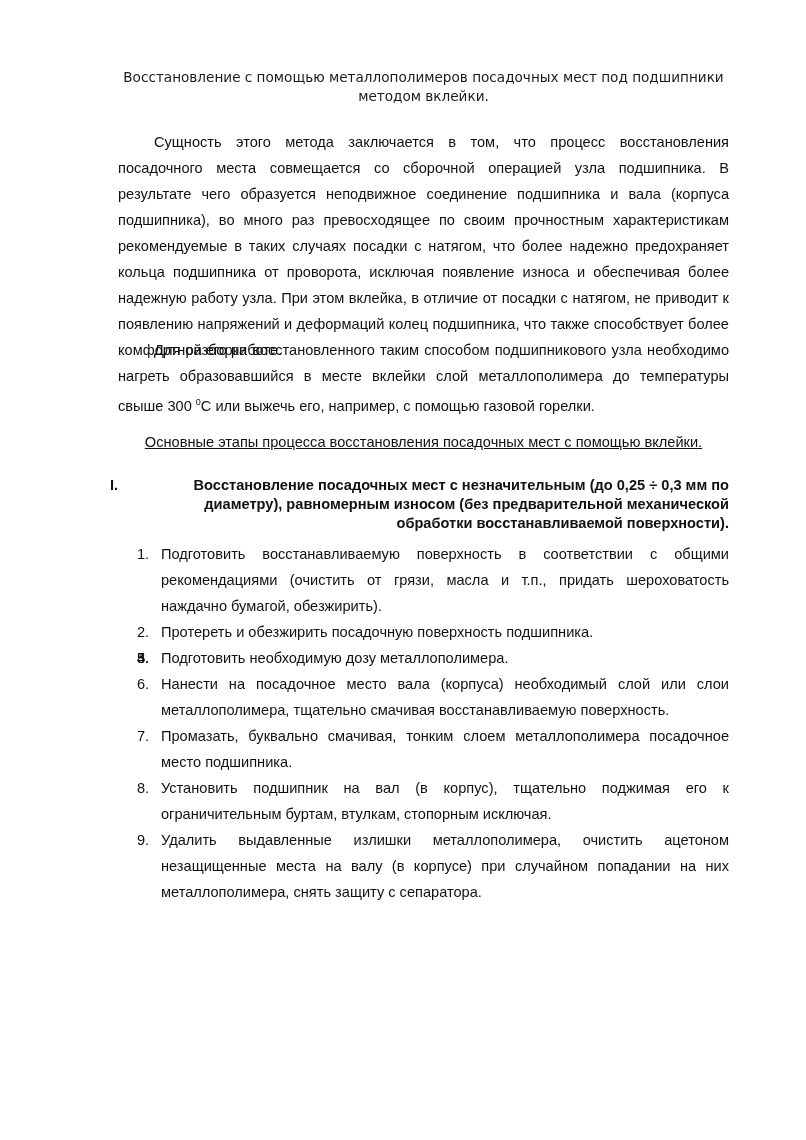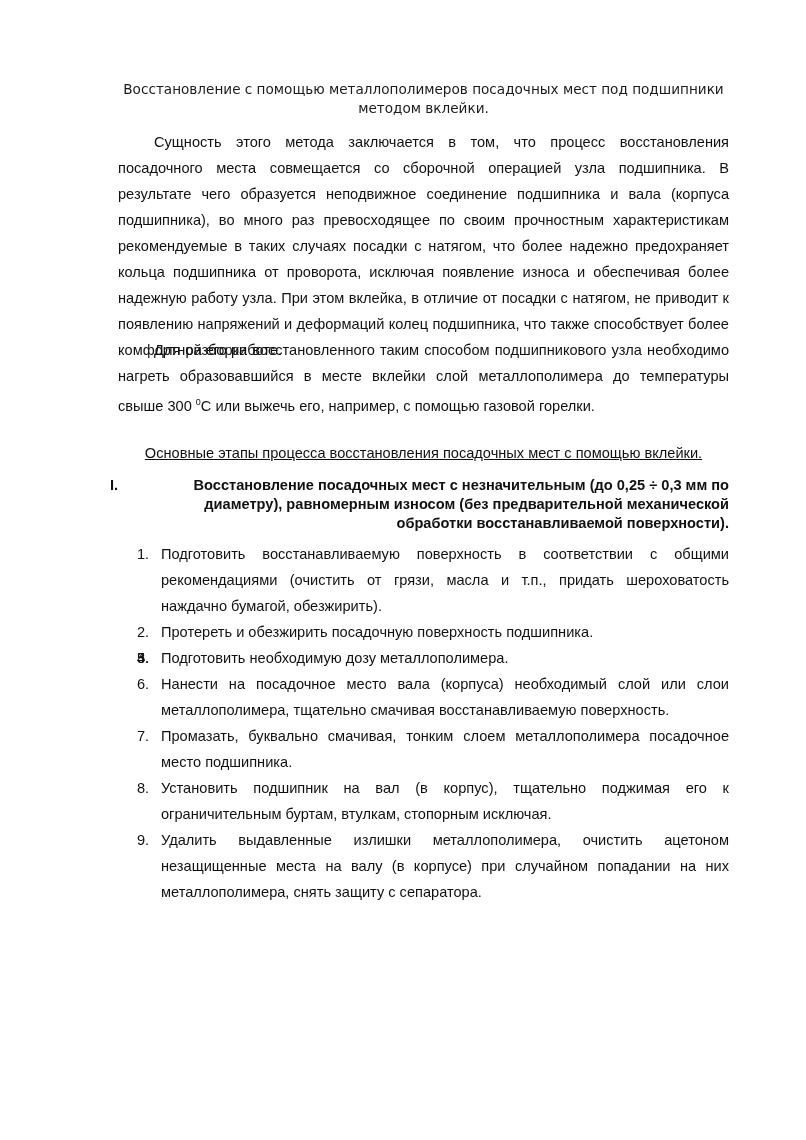--- a/index.html
+++ b/index.html
@@ -1,23 +1,23 @@
 <!DOCTYPE html>
 <html><head>
 <meta charset="utf-8">
 <style>
   html, body { margin: 0; padding: 0; background: #ffffff; }
   body { width: 806px; height: 1140px; position: relative; overflow: hidden; color: #111; }
   .page { position: absolute; left: 118px; top: 0; width: 611px; font-family: "Liberation Sans", sans-serif; font-size: 14.6px; }
-  .title { position: absolute; top: 80px; left: -20px; width: 651px; text-align: center; font-family: "DejaVu Sans", sans-serif; font-size: 13.6px; line-height: 19px; color: #1a1a1a; }
+  .title { position: absolute; top: 68px; left: -20px; width: 651px; text-align: center; font-family: "DejaVu Sans", sans-serif; font-size: 13.6px; line-height: 19px; color: #1a1a1a; }
   .para { position: absolute; left: 0; width: 611px; text-align: justify; text-align-last: left; line-height: 26px; margin: 0; }
   .para .indent { display: inline-block; width: 36px; }
   .p1 { top: 129px; }
   .p2 { top: 337px; }
-  .sub-heading { position: absolute; top: 429px; left: 0; width: 611px; text-align: center; line-height: 26px; text-decoration: underline; margin-top: 11px; }
+  .sub-heading { position: absolute; top: 429px; left: 0; width: 611px; text-align: center; line-height: 26px; text-decoration: underline; }
   .section { position: absolute; top: 476px; left: 0; width: 611px; font-weight: bold; line-height: 19px; }
   .section .num { position: absolute; left: -8px; top: 0; }
   .section .text { margin-left: 42px; text-align: right; display: block; }
   .steps { position: absolute; top: 541px; left: 0; width: 611px; list-style: none; margin: 0; padding: 0; }
   .step { position: relative; padding-left: 43px; line-height: 26px; text-align: justify; text-align-last: left; margin-bottom: 0; }
   .step .n { position: absolute; left: 19px; top: 0; }
   .step.wide .n { left: 11px; }
 </style>
 </head>
 <body>

